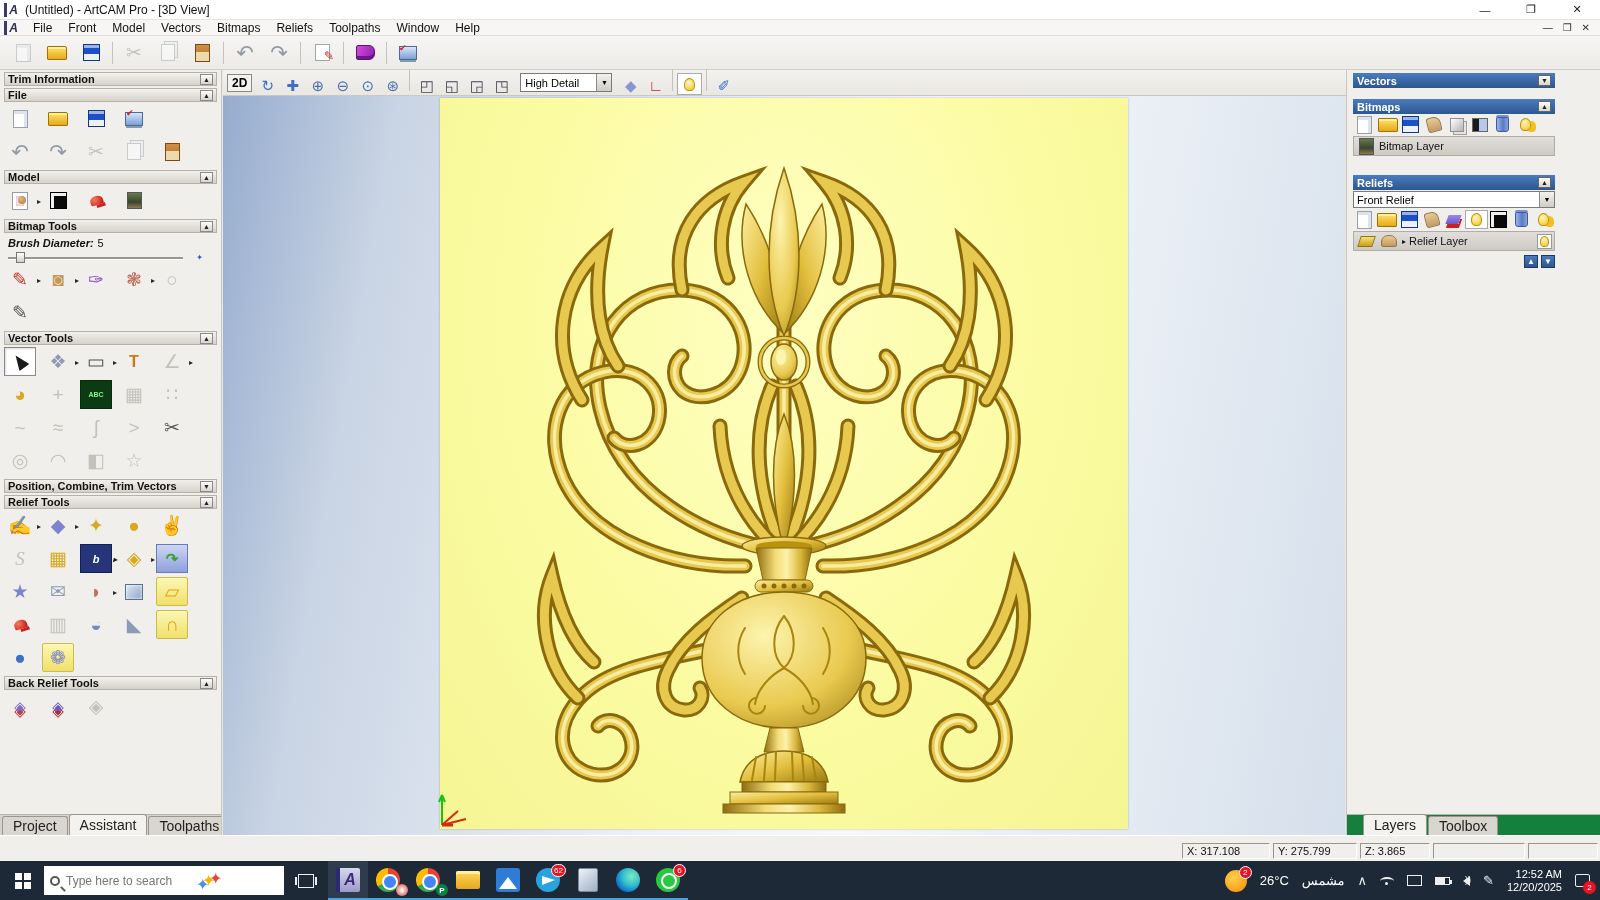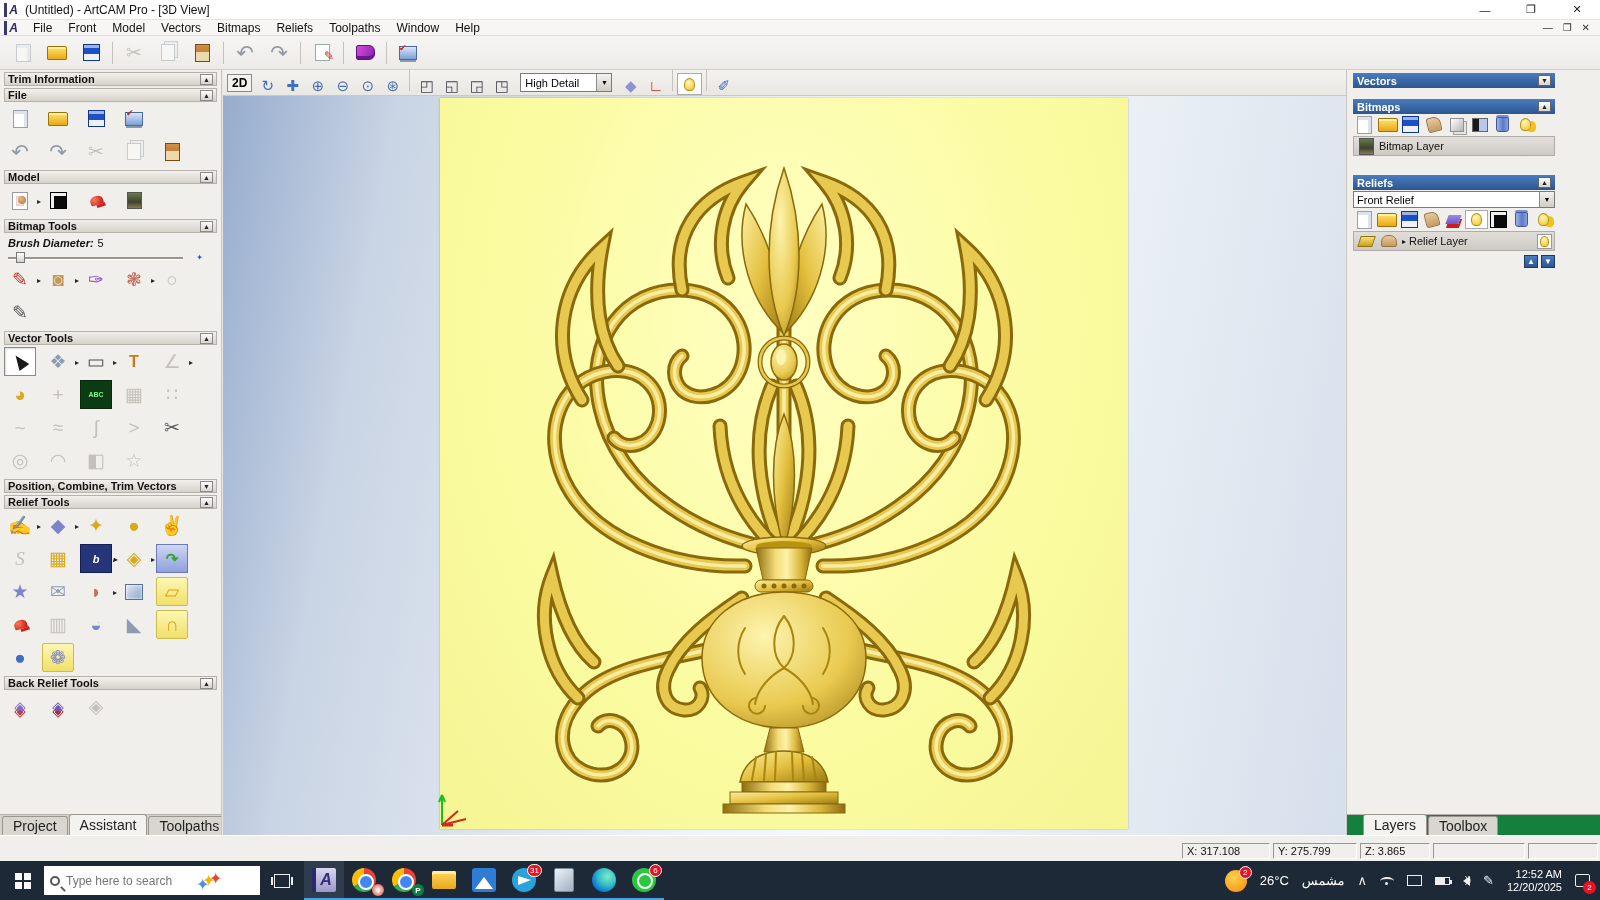--- a/index.html
+++ b/index.html
@@ -107,21 +107,21 @@
   .reldd{display:flex;align-items:center;height:17px;background:#fff;border:1px solid #7a7a7a;font-size:11px;margin:1px 45px 1px 6px;padding-left:3px;color:#000}
   .reldd .ddbtn{margin-left:auto;width:15px;height:15px;background:linear-gradient(#f4f2ef,#d0ccc5);border-left:1px solid #8a8a8a;font-size:7px;display:flex;align-items:center;justify-content:center}
   
   #statusbar{position:absolute;left:0;top:835px;width:1600px;height:26px;background:#f0efec;border-top:1px solid #fff;display:flex;align-items:flex-end;justify-content:flex-end;padding:0 2px 2px 0;gap:3px}
   .seg{height:16px;border:1px solid;border-color:#9a968e #fdfdfd #fdfdfd #9a968e;font-size:11px;padding:1px 4px;color:#111;background:#f0efec}
   .seg.sx{width:88px}.seg.sy{width:84px}.seg.sz{width:70px}.seg.se1{width:92px}.seg.se2{width:70px}
   
   #taskbar{position:absolute;left:0;top:861px;width:1600px;height:39px;background:#1d2937;display:flex;align-items:center;color:#fff}
   .tbbtn{width:44px;height:39px;display:flex;align-items:center;justify-content:center}
   .winlogo{width:7px;height:7px;background:#fff;box-shadow:9px 0 0 #fff,0 9px 0 #fff,9px 9px 0 #fff;margin:-8px 8px 0 0}
-  #searchbox{width:216px;height:29px;background:#fff;display:flex;align-items:center;padding:0 6px;gap:6px}
+  #searchbox{width:240px;height:29px;background:#fff;display:flex;align-items:center;padding:0 6px;gap:6px}
   #searchbox input{border:none;outline:none;font-size:12px;width:130px;color:#333;background:transparent}
   .mag{width:10px;height:10px;border:2px solid #555;border-radius:50%;position:relative}
   .mag::after{content:"";position:absolute;width:2px;height:6px;background:#555;transform:rotate(-45deg);left:10px;top:8px}
   .sparkle{color:#f4b400;font-size:16px;text-shadow:-6px 4px 0 #4a90e2,7px -2px 0 #ea4335}
   .taskview{width:16px;height:14px;border:1px solid #eee;position:relative;background:transparent}
   .taskview::before{content:"";position:absolute;left:-4px;top:2px;width:2px;height:8px;background:#eee}
   .taskview::after{content:"";position:absolute;right:-4px;top:2px;width:2px;height:8px;background:#eee}
   .app{width:40px;height:39px;display:flex;align-items:center;justify-content:center;position:relative;border-bottom:2px solid #4aa3e0}
   .app.active{background:#2e3c4d}
   .badge{position:absolute;right:2px;top:3px;min-width:13px;height:13px;background:#e81224;border-radius:7px;font-size:8px;display:flex;align-items:center;justify-content:center;padding:0 2px;border:1px solid #fff}
@@ -569,21 +569,21 @@
       <span class="mini pp">P</span>
     </span>
   <span class="app">
       <span class="i-explorer"></span>
     </span>
   <span class="app">
       <span class="i-photos"></span>
     </span>
   <span class="app">
       <span class="i-telegram"></span>
-      <span class="badge">31</span>
+      <span class="badge">62</span>
     </span>
   <span class="app">
       <span class="i-notepad"></span>
     </span>
   <span class="app">
       <span class="i-edge"></span>
     </span>
   <span class="app">
       <span class="i-whatsapp"></span>
       <span class="badge">6</span>

